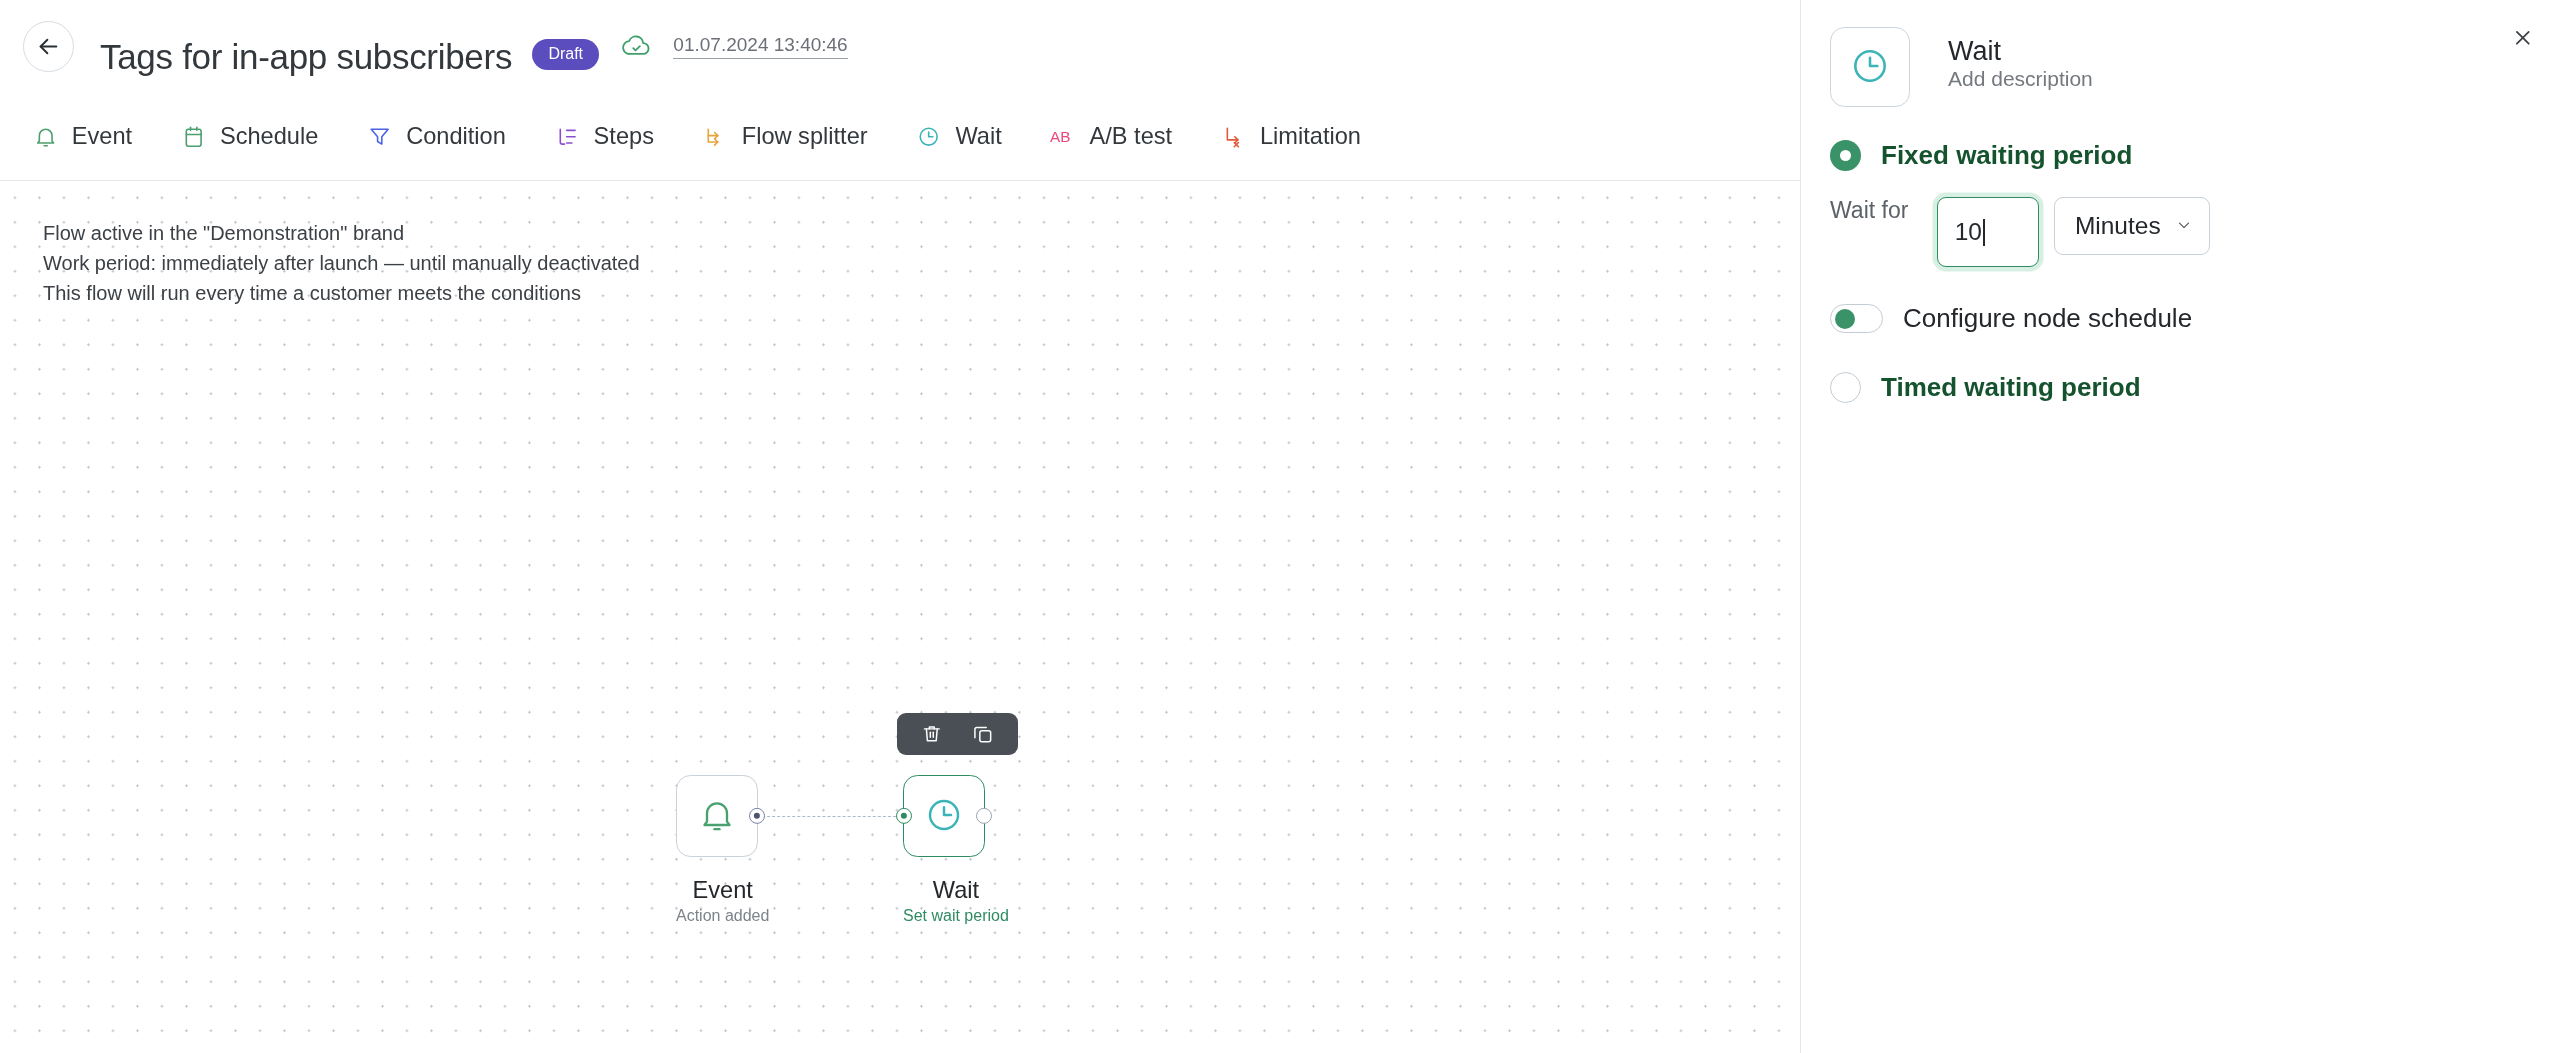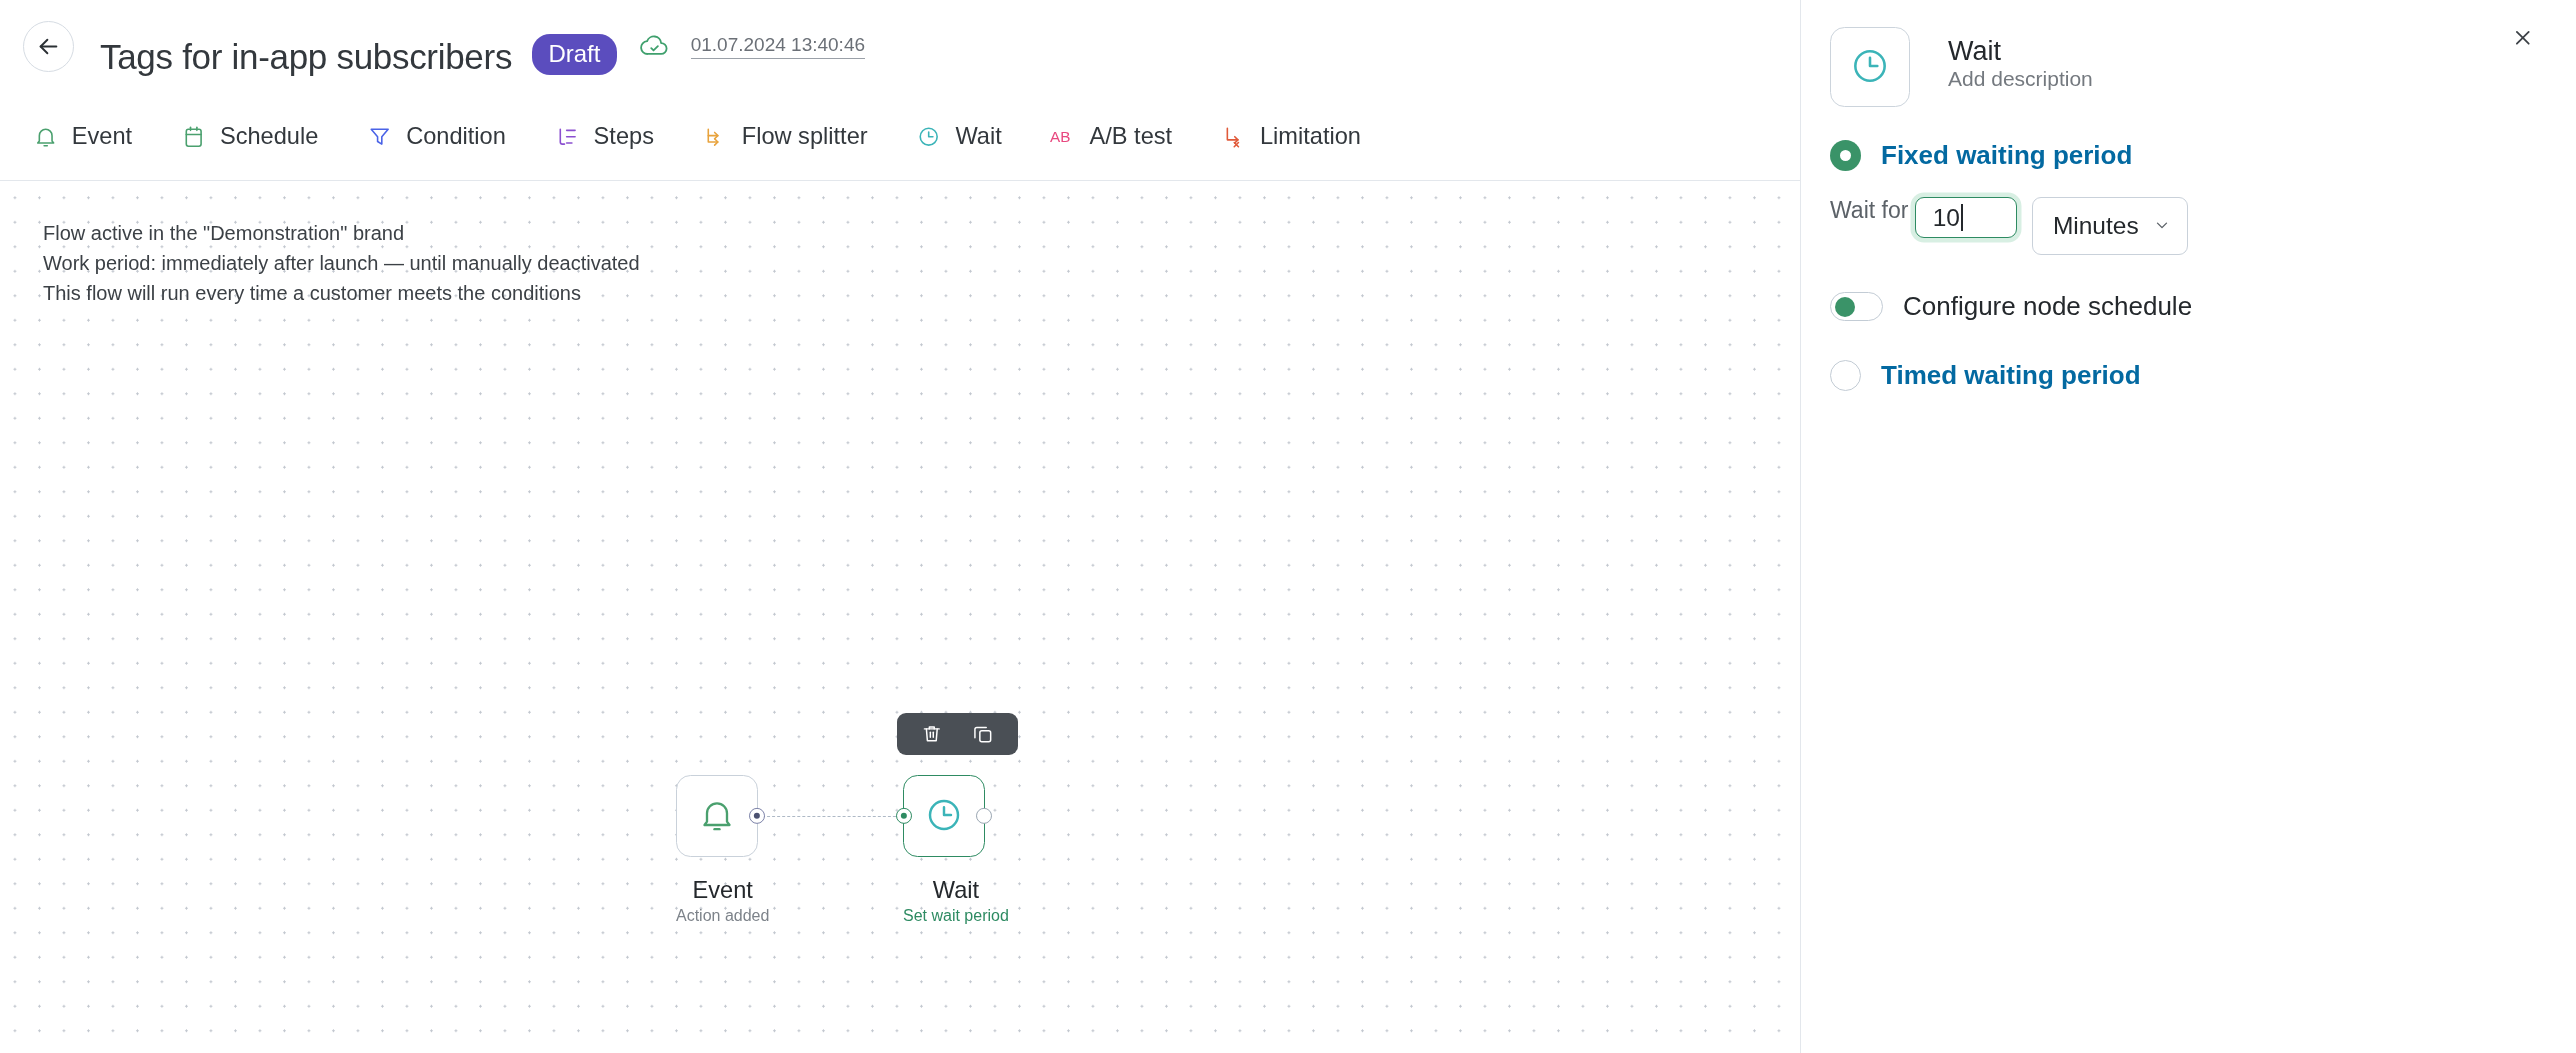--- a/index.html
+++ b/index.html
@@ -22,21 +22,21 @@
     display: flex; align-items: center; justify-content: center;
     cursor: pointer; flex: 0 0 auto;
   }
   .back-btn svg { display:block; }
   .page-title {
     margin-left: 26px; font-size: 35px; color: #33383d;
     letter-spacing: -0.3px; white-space: nowrap; font-weight: 400; margin-top: 20px;
   }
   .status-badge {
     margin-left: 20px; background: #5b4dbe; color: #fff;
-    font-size: 24px; border-radius: 18px; padding: 6.3px 16.3px 7.3px;
+    font-size: 16px; border-radius: 18px; padding: 6.3px 16.3px 7.3px;
     white-space: nowrap; cursor: pointer; margin-top: 16px;
   }
   .saved-wrap { margin-left: 23px; display: flex; align-items: center; gap: 22px; }
   .saved-time {
     font-size: 19px; color: #6b7077;
     border-bottom: 1.4px solid #9aa0a8; padding-bottom: 1.8px; cursor: pointer;
   }
 
   
   .tabbar {
@@ -126,27 +126,27 @@
 
   .panel-body { padding: 33px 0 0 29px; }
   .opt-row { display: flex; align-items: center; margin-bottom: 0; }
   .radio {
     width: 31px; height: 31px; border-radius: 50%; flex: 0 0 auto; cursor: pointer;
     display: flex; align-items: center; justify-content: center;
   }
   .radio.on  { background: #3a9368; }
   .radio.on::after { content:''; width: 11.8px; height: 11.8px; border-radius:50%; background:#fff; }
   .radio.off { border: 1.8px solid #c3ccd5; background: #fff; }
-  .opt-label { margin-left: 20px; font-size: 26px; color: #0369a1; white-space: nowrap; }
+  .opt-label { margin-left: 20px; font-size: 26px; color: #14532d; white-space: nowrap; }
   .opt-label.bold { font-weight: 700; }
 
   .wait-for-row { display: flex; margin: 26px 0 0 0; }
   .wait-for-label { font-size: 23px; color: #5c6268; white-space: nowrap; }
   .num-input {
-    margin-left: 7px; width: 102px; height: 41px; border-radius: 9px;
+    margin-left: 29px; width: 102px; height: 70px; border-radius: 9px;
     border: 1.8px solid #2e8b62; box-shadow: 0 0 0 4.5px #d8efe3;
     display: flex; align-items: center; padding-left: 16.3px; background: #fff; cursor: text;
   }
   .num-input .val { font-size: 24.5px; color: #24282c; }
   .caret {
     display:inline-block; width: 1.8px; height: 27px; background:#24282c;
     margin-left: 0.9px; vertical-align: middle;
   }
   .select-box {
     margin-left: 14.5px; width: 156px; height: 58px; border-radius: 9px;

